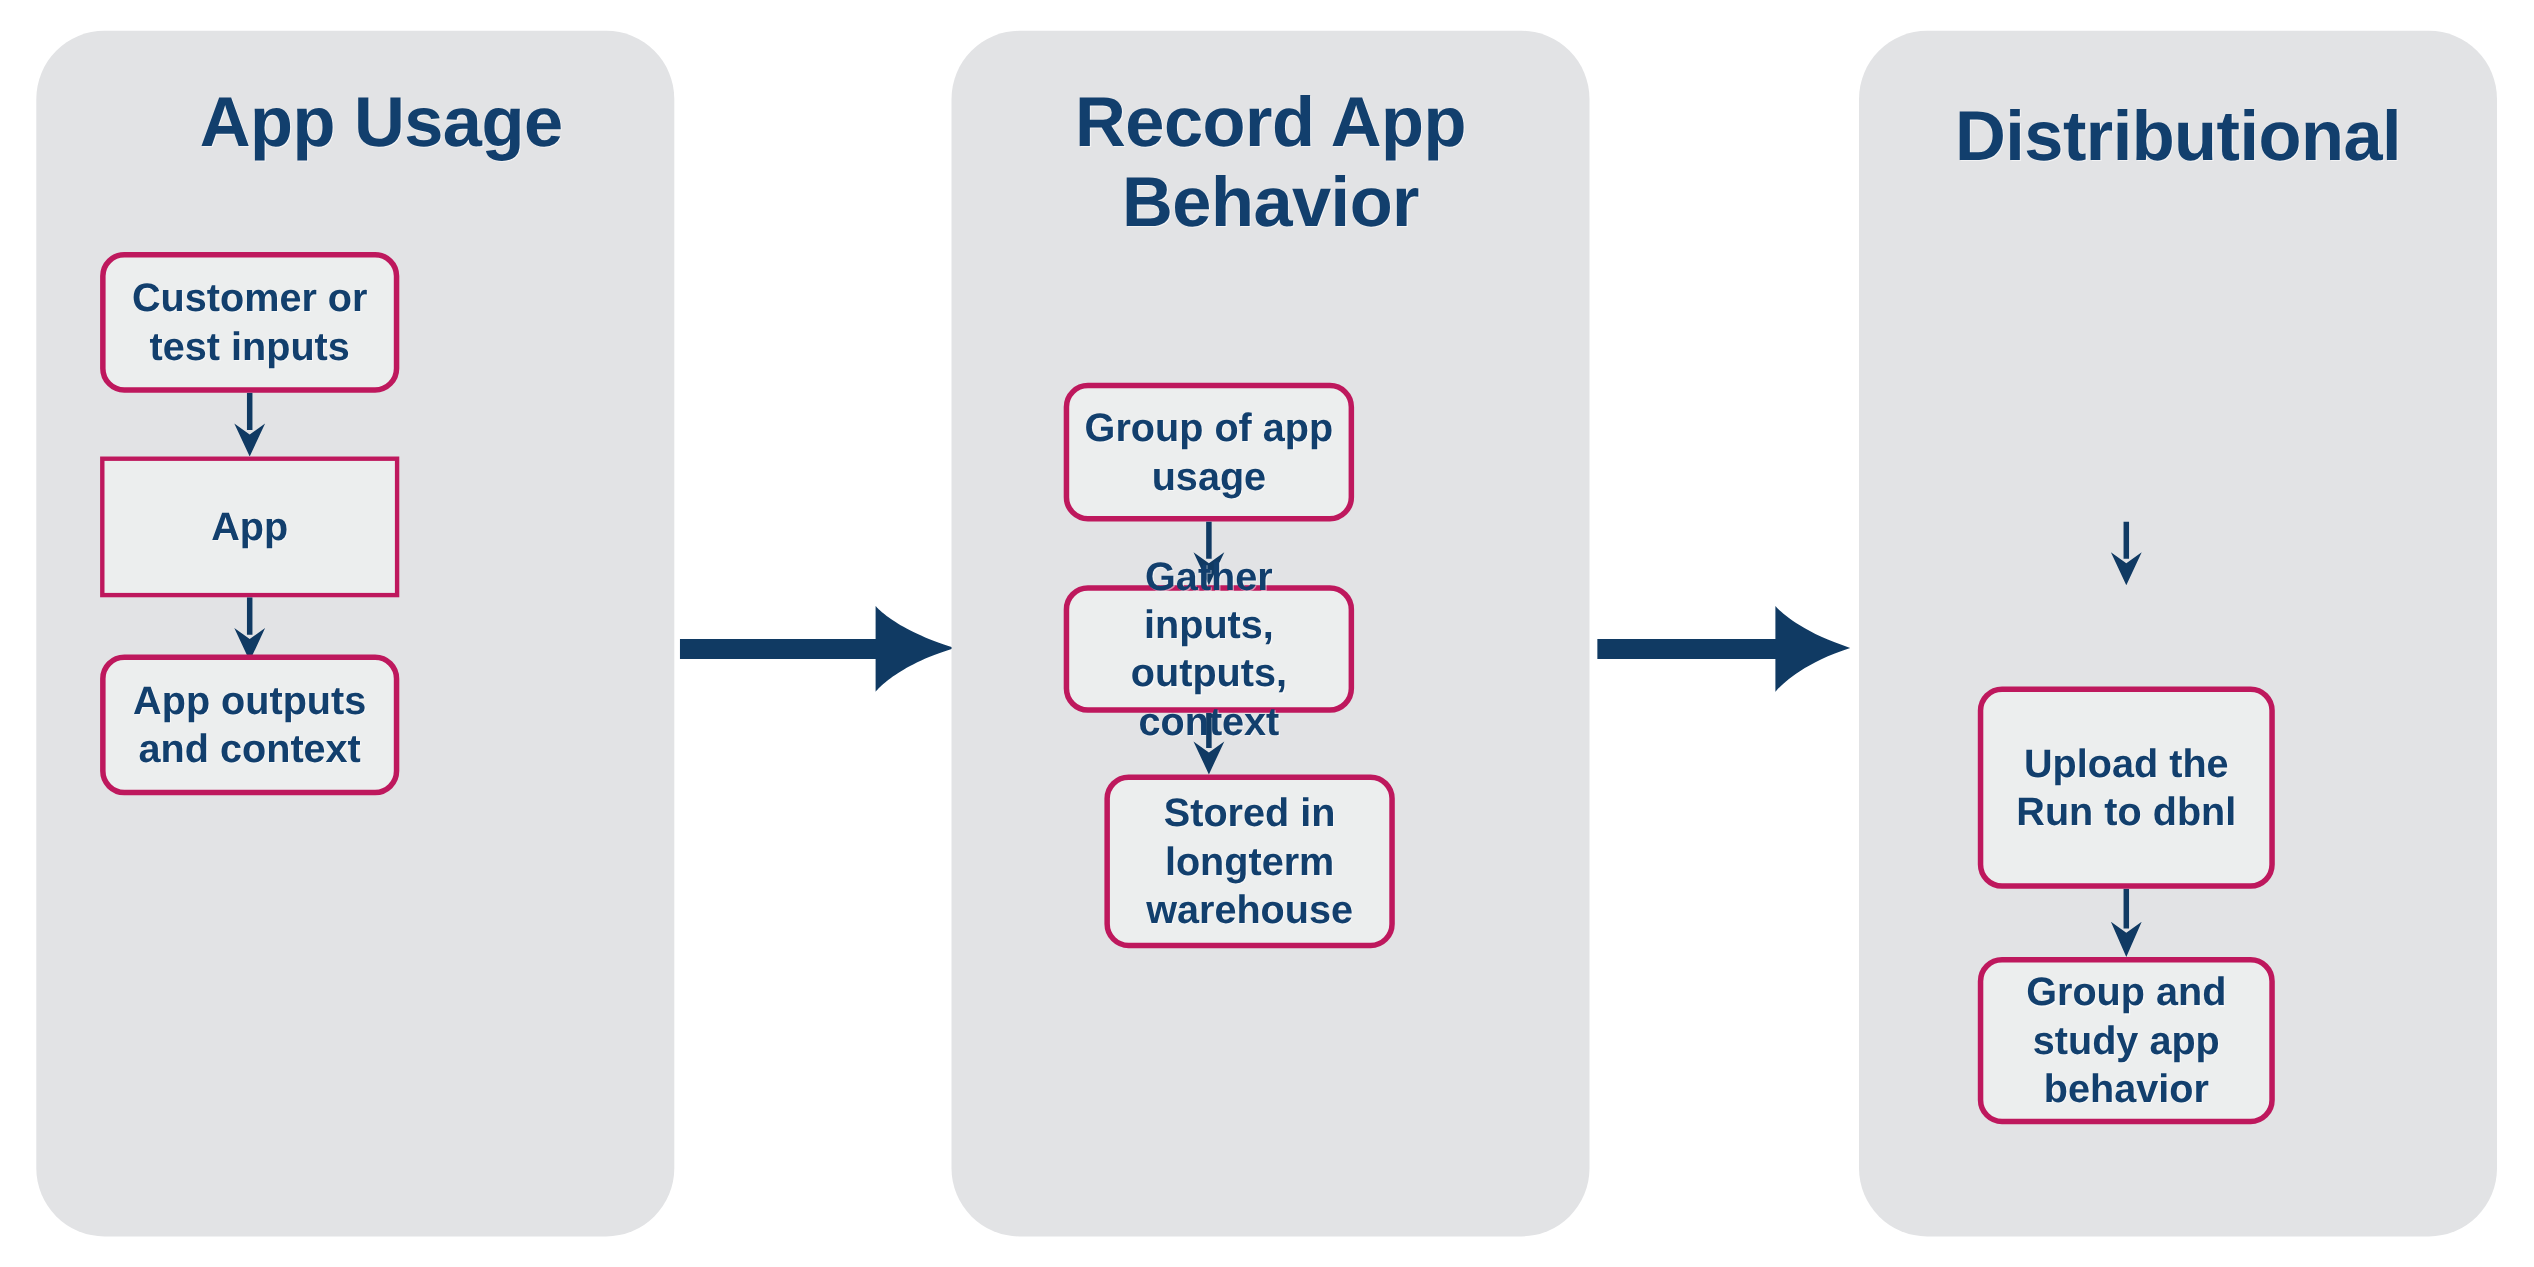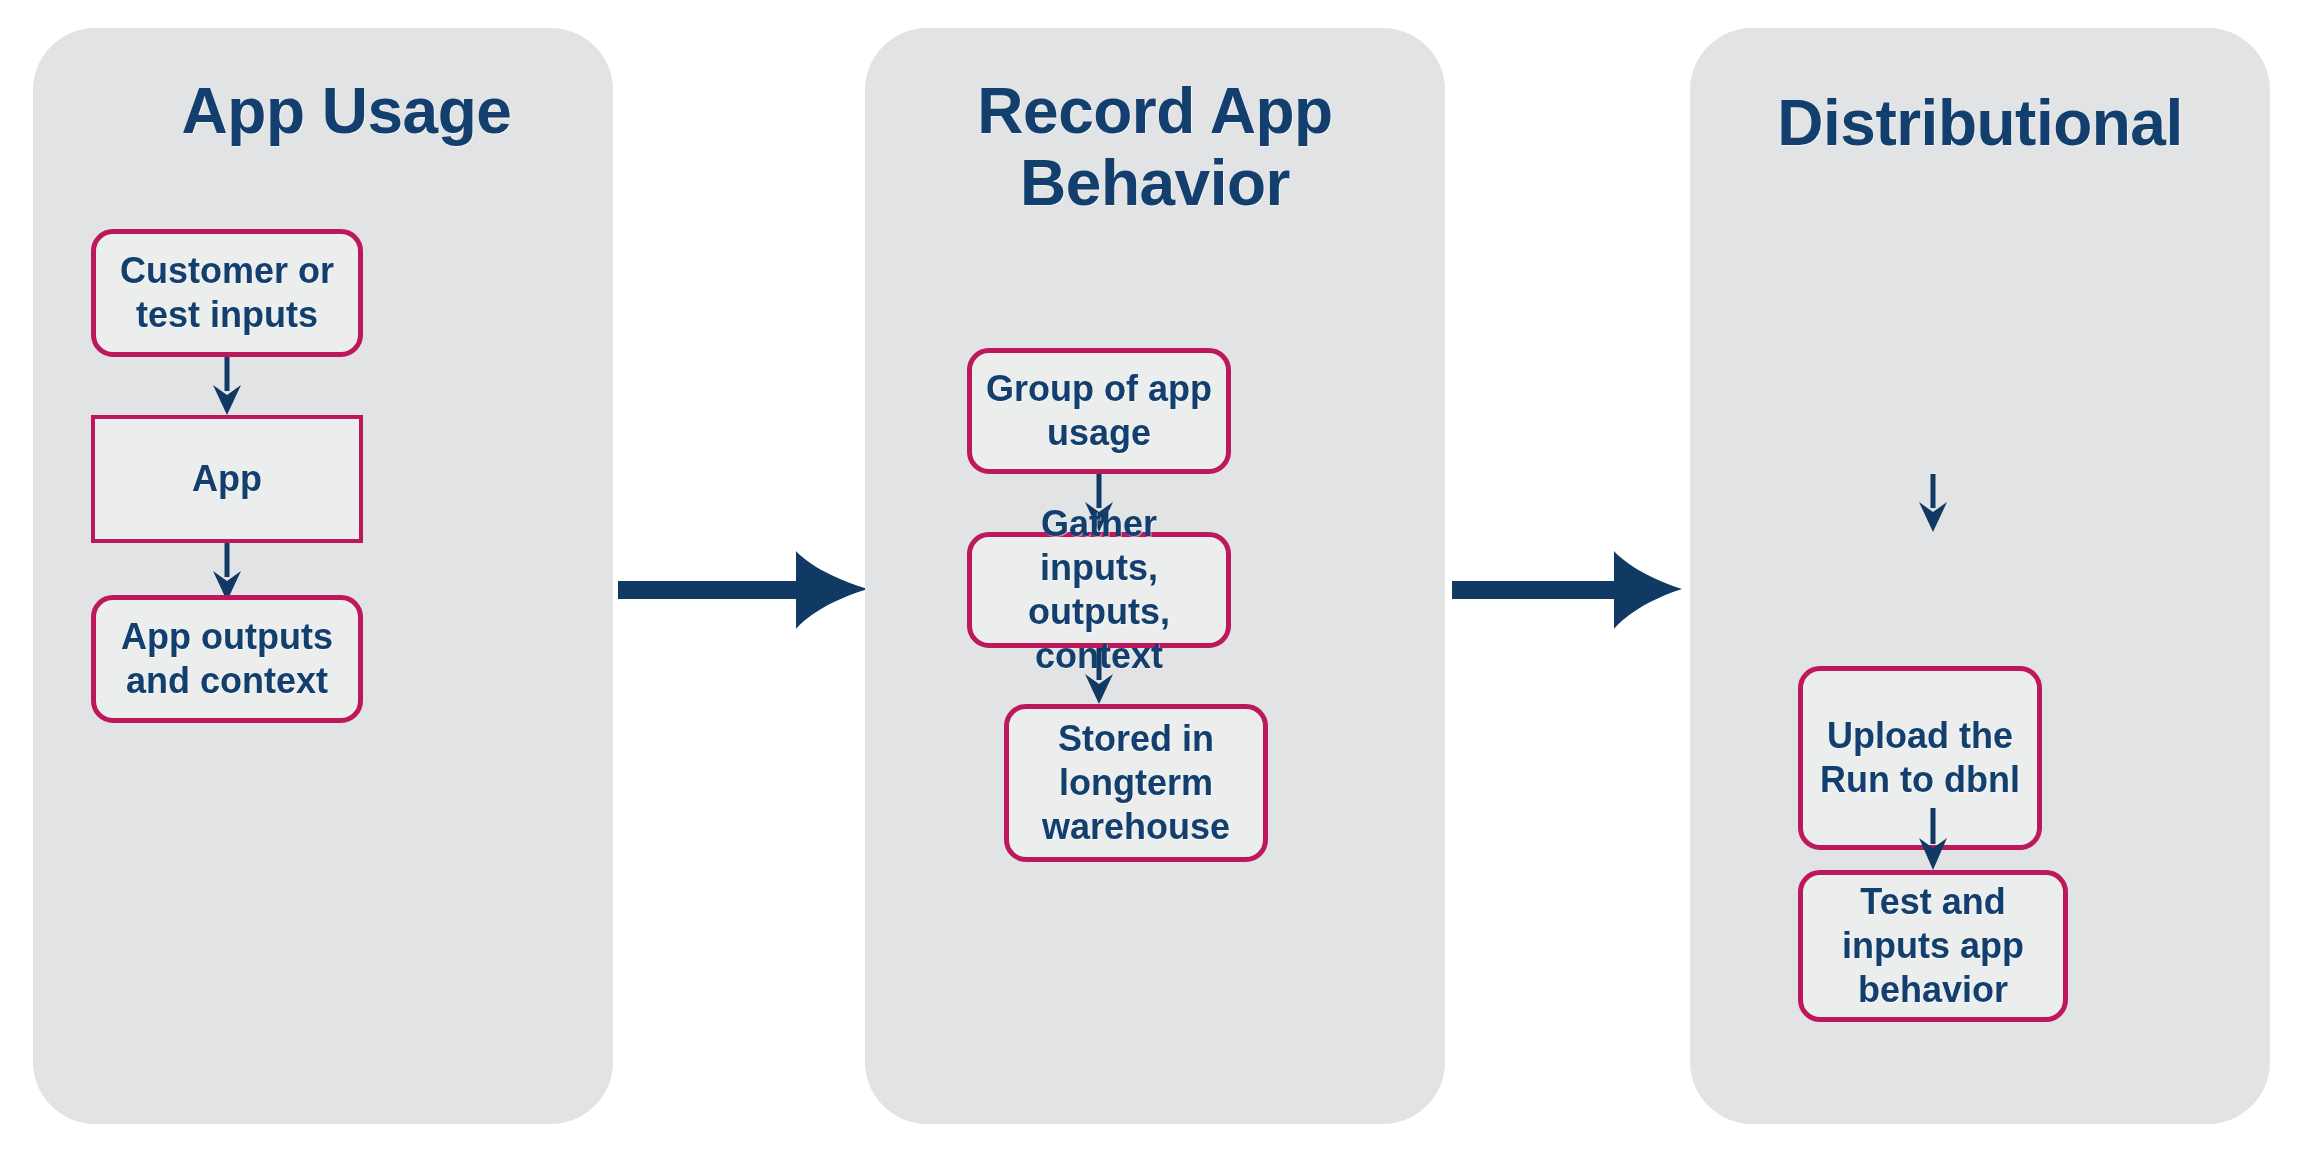--- a/index.html
+++ b/index.html
@@ -163,28 +163,28 @@
   </div>
 
 
   <div class="v-arrow" style="left:1913px; top:474px; height:60px;">
     <svg viewBox="0 0 40 60" preserveAspectRatio="none" aria-hidden="true">
       <path d="M20 0 L20 34" stroke="#103a63" stroke-width="5" fill="none"></path>
       <path d="M6 28 L20 58 L34 28 L20 38 Z" fill="#103a63"></path>
     </svg>
   </div>
 
-  <div class="node" style="left:1798px; top:624px; width:244px; height:184px;margin-top:42px;">
+  <div class="node" style="left:1798px; top:624px; width:270px; height:184px;">
     <span class="node-label">Upload the Run to dbnl</span>
   </div>
 
   <div class="v-arrow" style="left:1913px; top:808px; height:64px;">
     <svg viewBox="0 0 40 64" preserveAspectRatio="none" aria-hidden="true">
       <path d="M20 0 L20 36" stroke="#103a63" stroke-width="5" fill="none"></path>
       <path d="M6 30 L20 62 L34 30 L20 40 Z" fill="#103a63"></path>
     </svg>
   </div>
 
   <div class="node" style="left:1798px; top:870px; width:270px; height:152px;">
-    <span class="node-label">Test and inputs app behavior</span>
+    <span class="node-label">Group and study app behavior</span>
   </div>
 
 </div>
 
 </body></html>

